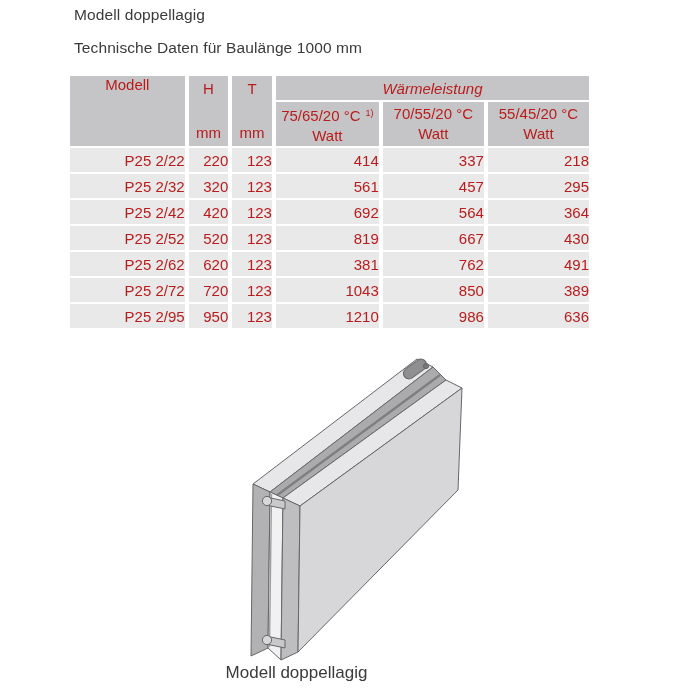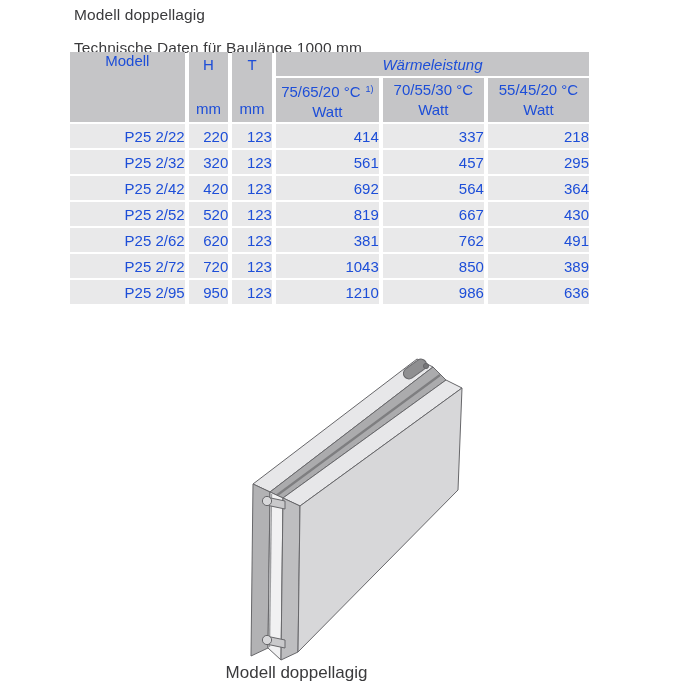--- a/index.html
+++ b/index.html
@@ -4,23 +4,23 @@
 <style>
   html,body{margin:0;padding:0;background:#ffffff;}
   #page{
     position:relative;width:593px;height:700px;background:#ffffff;overflow:hidden;
     font-family:"Liberation Sans", sans-serif;color:#3a3a3c;
   }
   .title{position:absolute;left:74px;top:6px;font-size:15.5px;letter-spacing:0.1px;}
   .subtitle{position:absolute;left:74px;top:39px;font-size:15.5px;letter-spacing:0.1px;}
 
   table.spec{
-    position:absolute;left:66px;top:50px;
+    position:absolute;left:66px;top:74px;
     border-collapse:separate;border-spacing:4px 2px;table-layout:fixed;
-    font-size:15px;color:#1d4ed8;
+    font-size:15px;color:#b91c1c;
   }
   table.spec td{padding:0;}
   td.hd{background:#c5c5c7;text-align:center;}
   td.cell{background:#e9e9ea;text-align:right;height:24px;margin-top:16px;}
   td.group-hd{height:24px;vertical-align:middle;font-style:italic;}
   td.model-hd{vertical-align:top;padding-top:4px;}
   td.unit-hd .vstack{
     height:68px;display:flex;flex-direction:column;justify-content:space-between;
     align-items:center;padding:3px 0 4px 0;box-sizing:border-box;
   }
@@ -70,21 +70,21 @@
         <td class="hd group-hd" colspan="3">
           <span>Wärmeleistung</span>
         </td>
       </tr>
       <tr>
         <td class="hd sub-hd">
           <span>75/65/20 °C</span><sup class="fnote">1)</sup><br>
           <span>Watt</span>
         </td>
         <td class="hd sub-hd">
-          <span>70/55/30 °C</span><br>
+          <span>70/55/20 °C</span><br>
           <span>Watt</span>
         </td>
         <td class="hd sub-hd">
           <span>55/45/20 °C</span><br>
           <span>Watt</span>
         </td>
       </tr>
 
       <tr>
         <td class="cell">P25 2/22</td>

